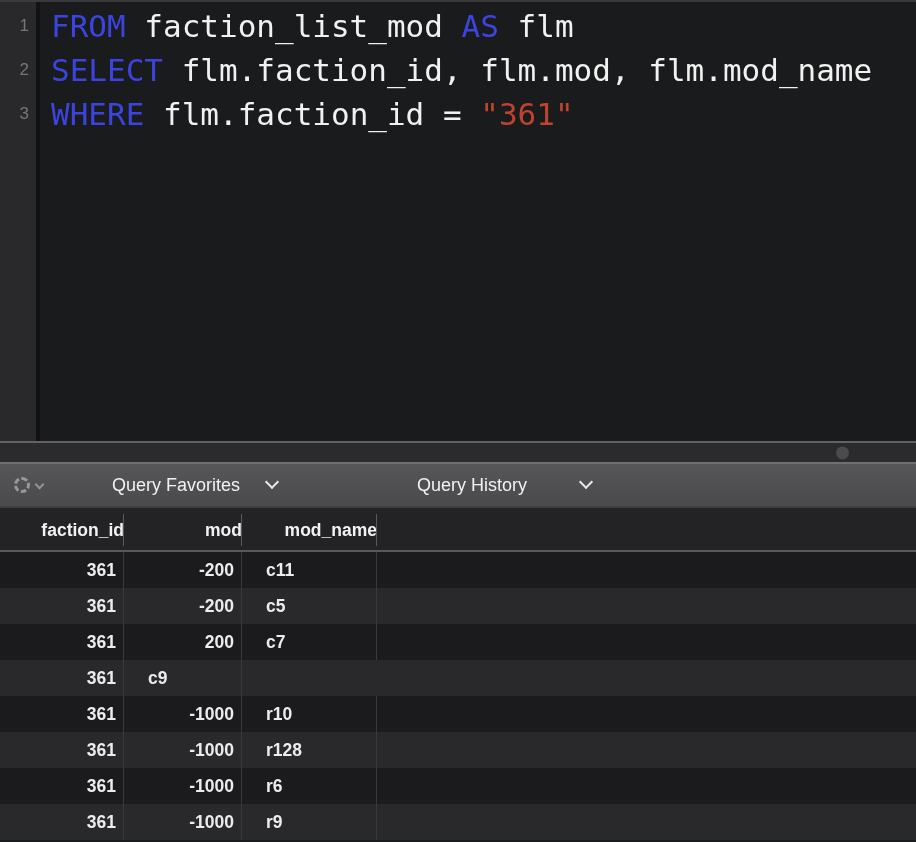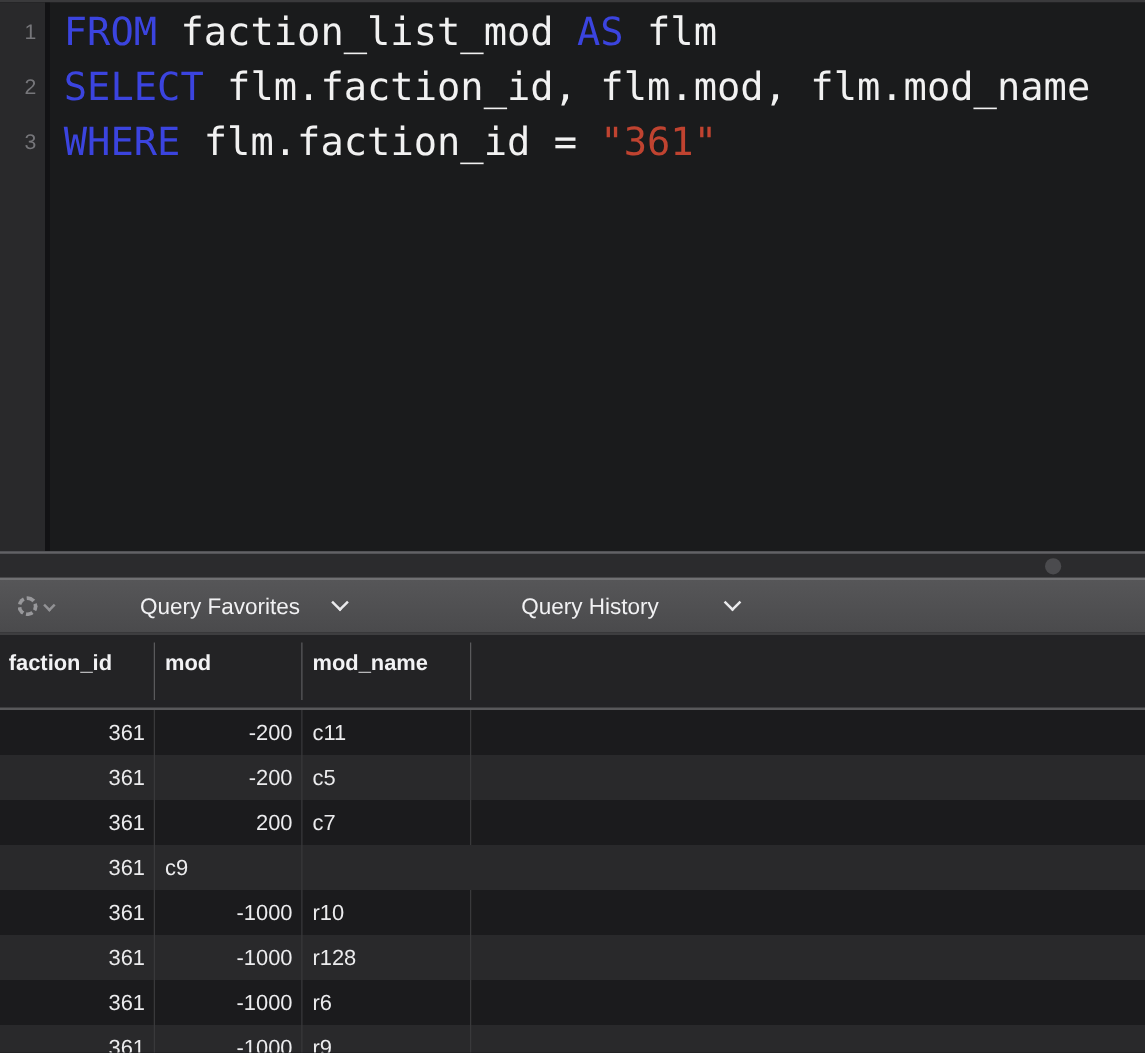--- a/index.html
+++ b/index.html
@@ -102,53 +102,54 @@
   .dd-favorites .chev { margin-left: 27px; }
   .dd-history { left: 417px; }
   .dd-history .chev { margin-left: 54px; }
 
   
   .thead, .trow {
     display: grid;
     grid-template-columns: 124px 118px 135px 1fr;
   }
   .thead {
-    height: 60px;
+    height: 44px;
     background: var(--header_bg, #232325);
     border-bottom: 2px solid #58585A;
+    text-align: right;
   }
   .hcell {
     position: relative;
     line-height: 44px;
     padding-left: 8px;
     font-size: 17.5px;
     font-weight: 600;
     color: #F2F2F4;
   }
   .hcell.sep::after {
     content: '';
     position: absolute;
     right: 0; top: 6px; bottom: 6px;
     width: 1px;
     background: #5A5A5C;
   }
   .hcell.first { padding-left: 7px; }
   .tbody { height: 288px; }
-  .trow { height: 36px; }
+  .trow { height: 36px; font-weight: bold; }
   .trow.odd  { background: var(--row_dark, #1B1B1D); }
   .trow.even { background: var(--row_light, #29292B); }
   .cell {
     line-height: 36px;
     font-size: 17.5px;
     color: #ECECEE;
     border-right: 1px solid #39393B;
     overflow: hidden;
   }
   .cell.num { text-align: right; padding-right: 7px; }
-  .cell.txt { padding-left: 8px; }
+  .cell.txt { padding-left: 8px; margin-left: 16px; }
   .cell.filler { border-right: none; }
 </style>
 </head>
 <body>
 
 <div class="top-edge"></div>
 
 <div class="editor">
   <div class="gutter" id="gutter">
       <div class="ln">1</div>

